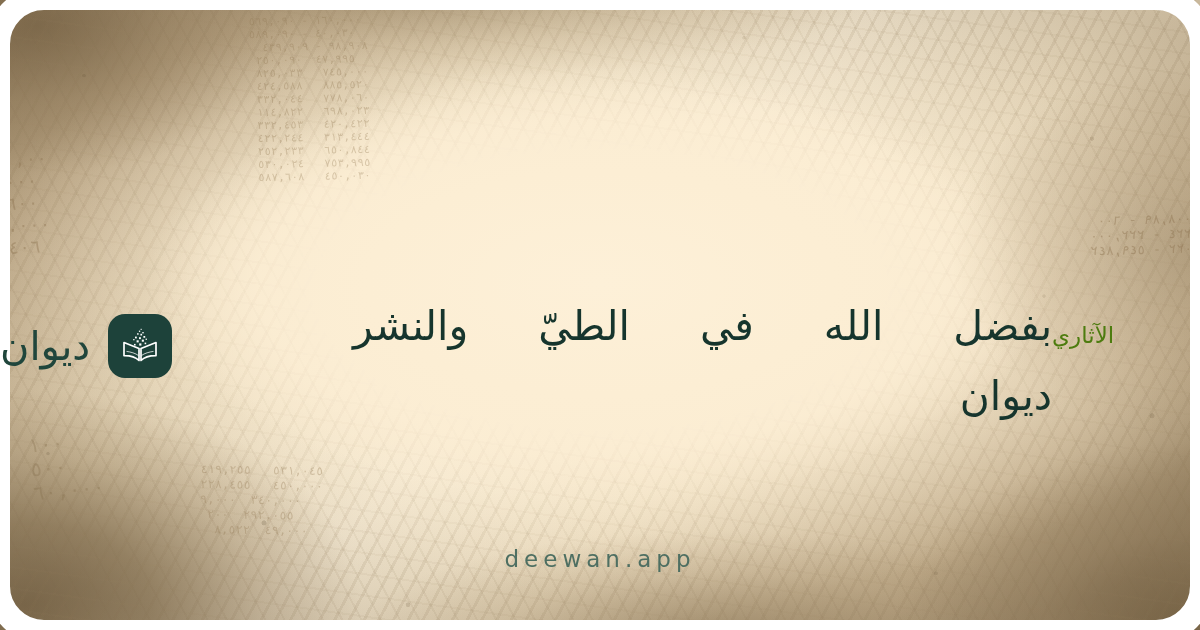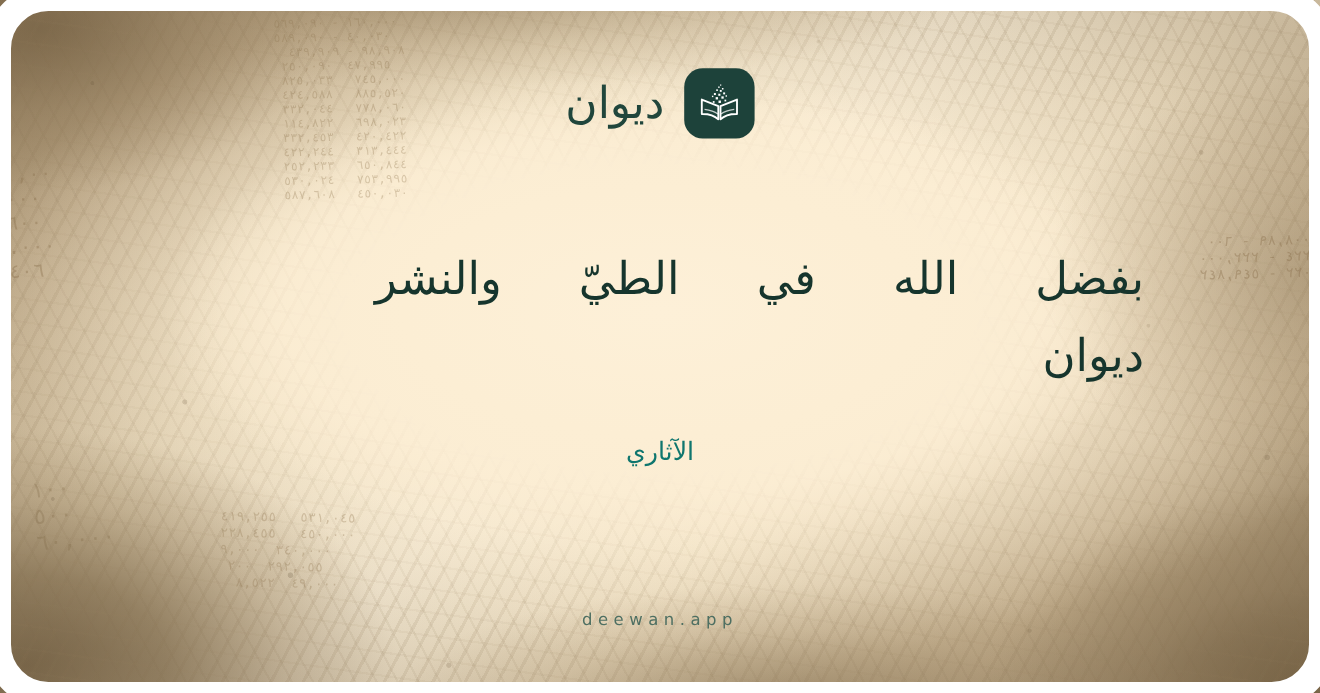--- a/index.html
+++ b/index.html
@@ -130,21 +130,21 @@
   
   #bg-vignette {
     background: radial-gradient(ellipse 64% 62% at 50% 47%, rgba(0,0,0,0) 52%, rgba(108,88,60,0.14) 80%, rgba(92,74,50,0.24) 100%);
   }
 
   
   #content {
     position: absolute;
     inset: 0;
     display: flex;
-    flex-direction: column;
+    flex-direction: row;
     align-items: center;
     z-index: 5;
   }
 
   
   #brand {
     display: flex;
     align-items: center;
     gap: 18px;
     margin-top: 62px;
@@ -186,35 +186,35 @@
     white-space: pre-wrap;
   }
   #verse-line-1 { word-spacing: 22px; }
   #verse-line-2 { }
 
   
   #author {
     direction: rtl;
     margin-top: 40px;
     font-size: 23px;
-    color: #0f766e;
+    color: #4d7c0f;
     font-family: "DejaVu Sans", "Liberation Sans", sans-serif;
   }
 
   
   #footer {
     position: absolute;
     left: 0;
     right: 0;
     bottom: 58px;
     text-align: center;
   }
   #footer-url {
     font-family: "DejaVu Sans", "Liberation Sans", sans-serif;
-    font-size: 15px;
+    font-size: 23px;
     letter-spacing: 5px;
     color: #4e6f62;
   }
 </style>
 </head>
 <body>
 
 <div id="card">
 
   <div class="bg-layer" id="bg-base"></div>

